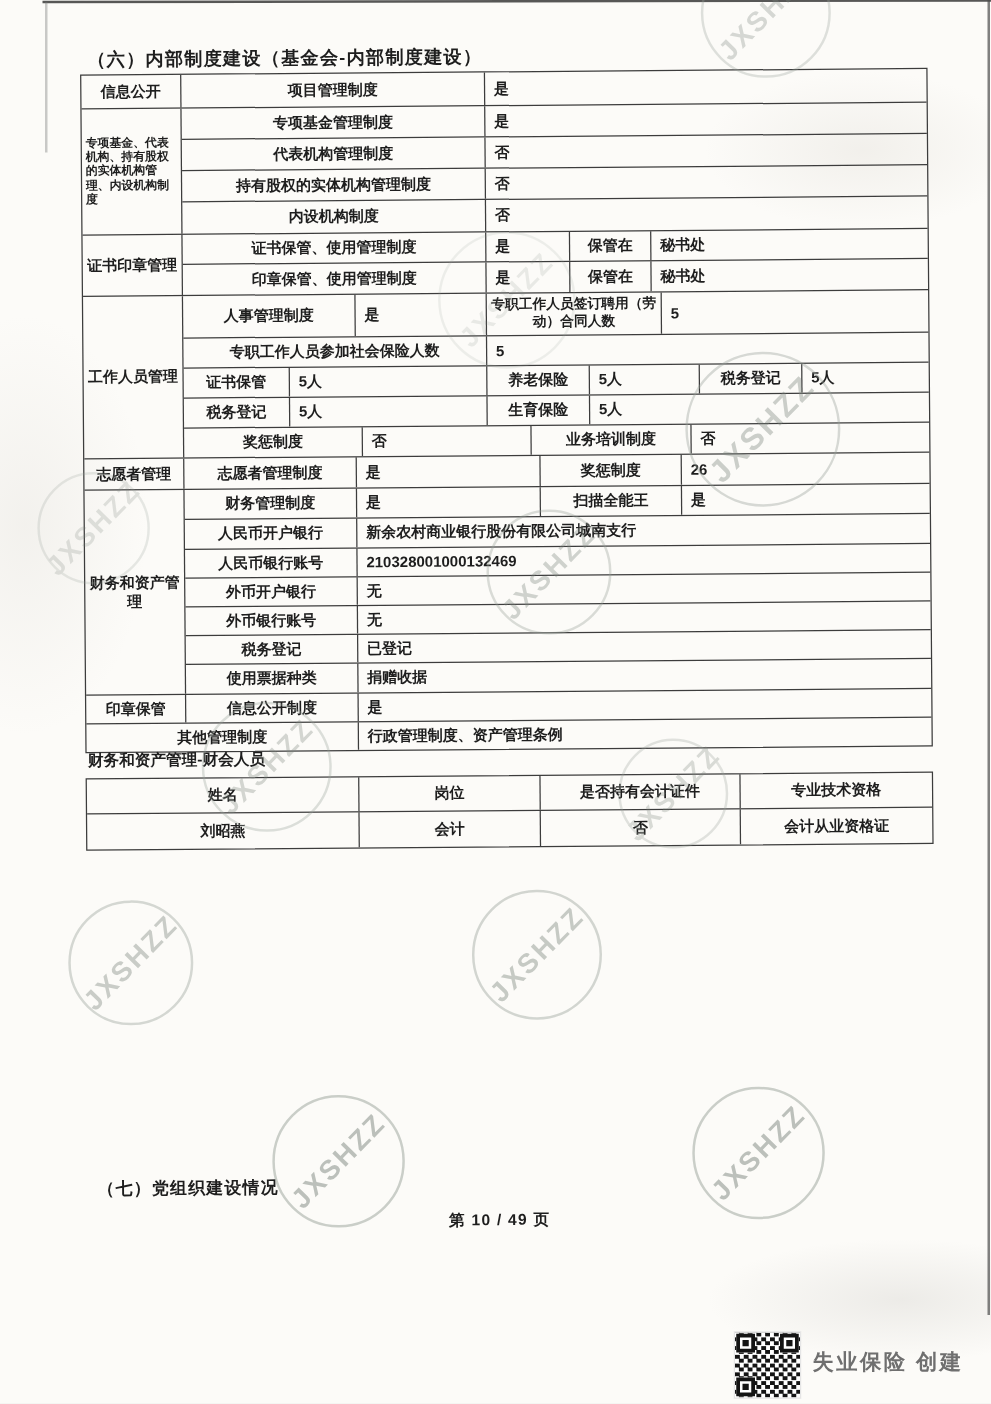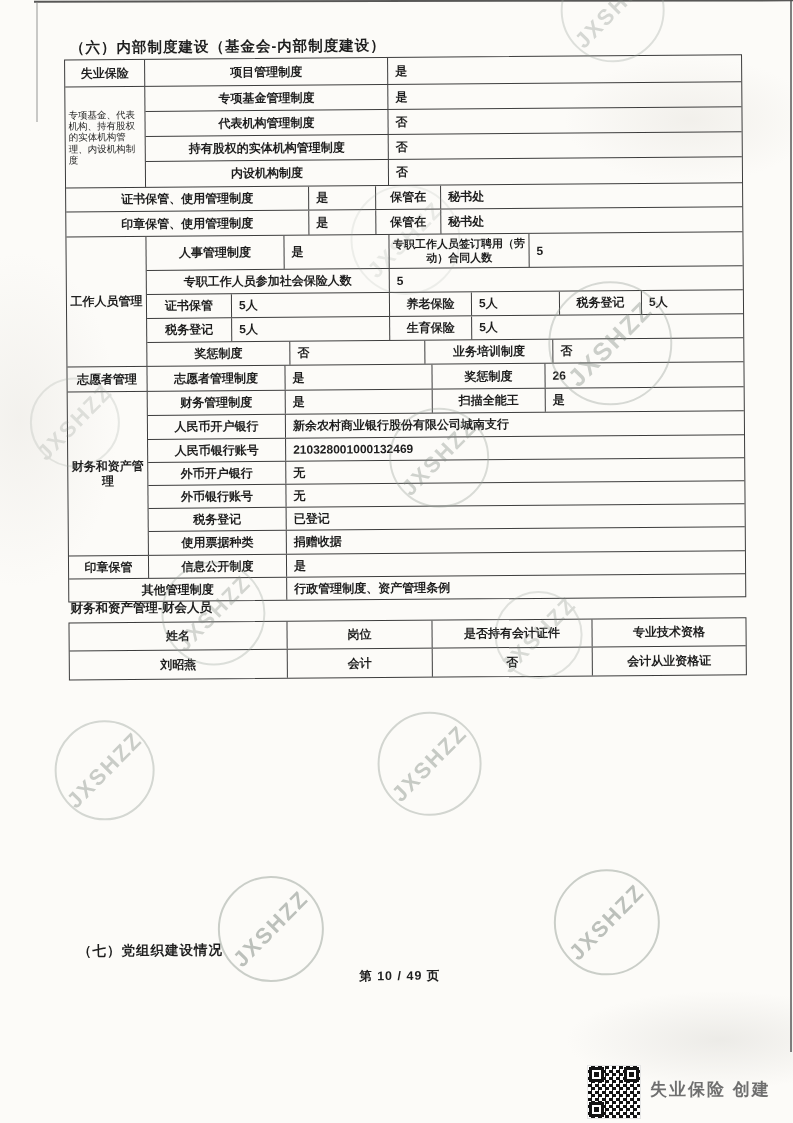--- a/index.html
+++ b/index.html
@@ -21,21 +21,21 @@
   .scan{position:absolute;inset:0;transform:rotate(-.45deg);}
 
   .title{position:absolute;left:74px;top:36px;font-size:14.5px;font-weight:700;letter-spacing:1px;}
 
   
   .t1{position:absolute;left:68px;top:57px;width:678px;border:1.6px solid #3c3c3c;box-sizing:border-box;}
   .band{display:flex;border-bottom:1.4px solid #3c3c3c;}
   .band:last-child{border-bottom:none;}
   .gc{width:80px;flex:0 0 80px;border-right:1.4px solid #3c3c3c;display:flex;align-items:center;justify-content:center;
       text-align:center;font-weight:700;font-size:12px;line-height:1.2;padding:1px;box-sizing:border-box;}
-  .gc.small{font-size:9.5px;font-weight:400;text-align:left;padding:2px 3px;letter-spacing:0;}
+  .gc.small{font-size:9.5px;font-weight:700;text-align:left;padding:2px 3px;letter-spacing:0;}
   .brs{flex:1;display:flex;flex-direction:column;min-width:0;}
   .row{display:grid;border-bottom:1.4px solid #3c3c3c;align-items:center;box-sizing:border-box;}
   .row:last-child{border-bottom:none;}
   .c{height:100%;display:flex;align-items:center;box-sizing:border-box;font-size:12px;overflow:hidden;}
   .c + .c{border-left:1.4px solid #3c3c3c;}
   .lab{justify-content:center;text-align:center;font-weight:700;}
   .val{justify-content:flex-start;padding-left:7px;font-weight:600;}
   .wrap2{font-size:11px;line-height:1.25;font-weight:700;justify-content:center;text-align:center;padding:0 2px;}
 
   
@@ -78,21 +78,21 @@
   <div class="edge-right"></div>
   <div class="edge-left"></div>
 
   <div class="scan">
 
     <div class="title">（六）内部制度建设（基金会-内部制度建设）</div>
 
     <div class="t1">
 
       <div class="band">
-        <div class="gc">失业保险</div>
+        <div class="gc">信息公开</div>
         <div class="brs">
           <div class="row" style="grid-template-columns:242px 1fr;height:26px">
             <div class="c lab">项目管理制度</div>
             <div class="c val">是</div>
           </div>
         </div>
       </div>
 
       <div class="band">
         <div class="gc small">专项基金、代表机构、持有股权的实体机构管理、内设机构制度</div>
@@ -110,20 +110,21 @@
             <div class="c val">否</div>
           </div>
           <div class="row" style="grid-template-columns:242px 1fr;height:25px">
             <div class="c lab">内设机构制度</div>
             <div class="c val">否</div>
           </div>
         </div>
       </div>
 
       <div class="band">
+        <div class="gc">证书印章管理</div>
         <div class="brs">
           <div class="row" style="grid-template-columns:242px 67px 65px 1fr;height:24px">
             <div class="c lab">证书保管、使用管理制度</div>
             <div class="c val">是</div>
             <div class="c lab">保管在</div>
             <div class="c val">秘书处</div>
           </div>
           <div class="row" style="grid-template-columns:242px 67px 65px 1fr;height:24px">
             <div class="c lab">印章保管、使用管理制度</div>
             <div class="c val">是</div>

